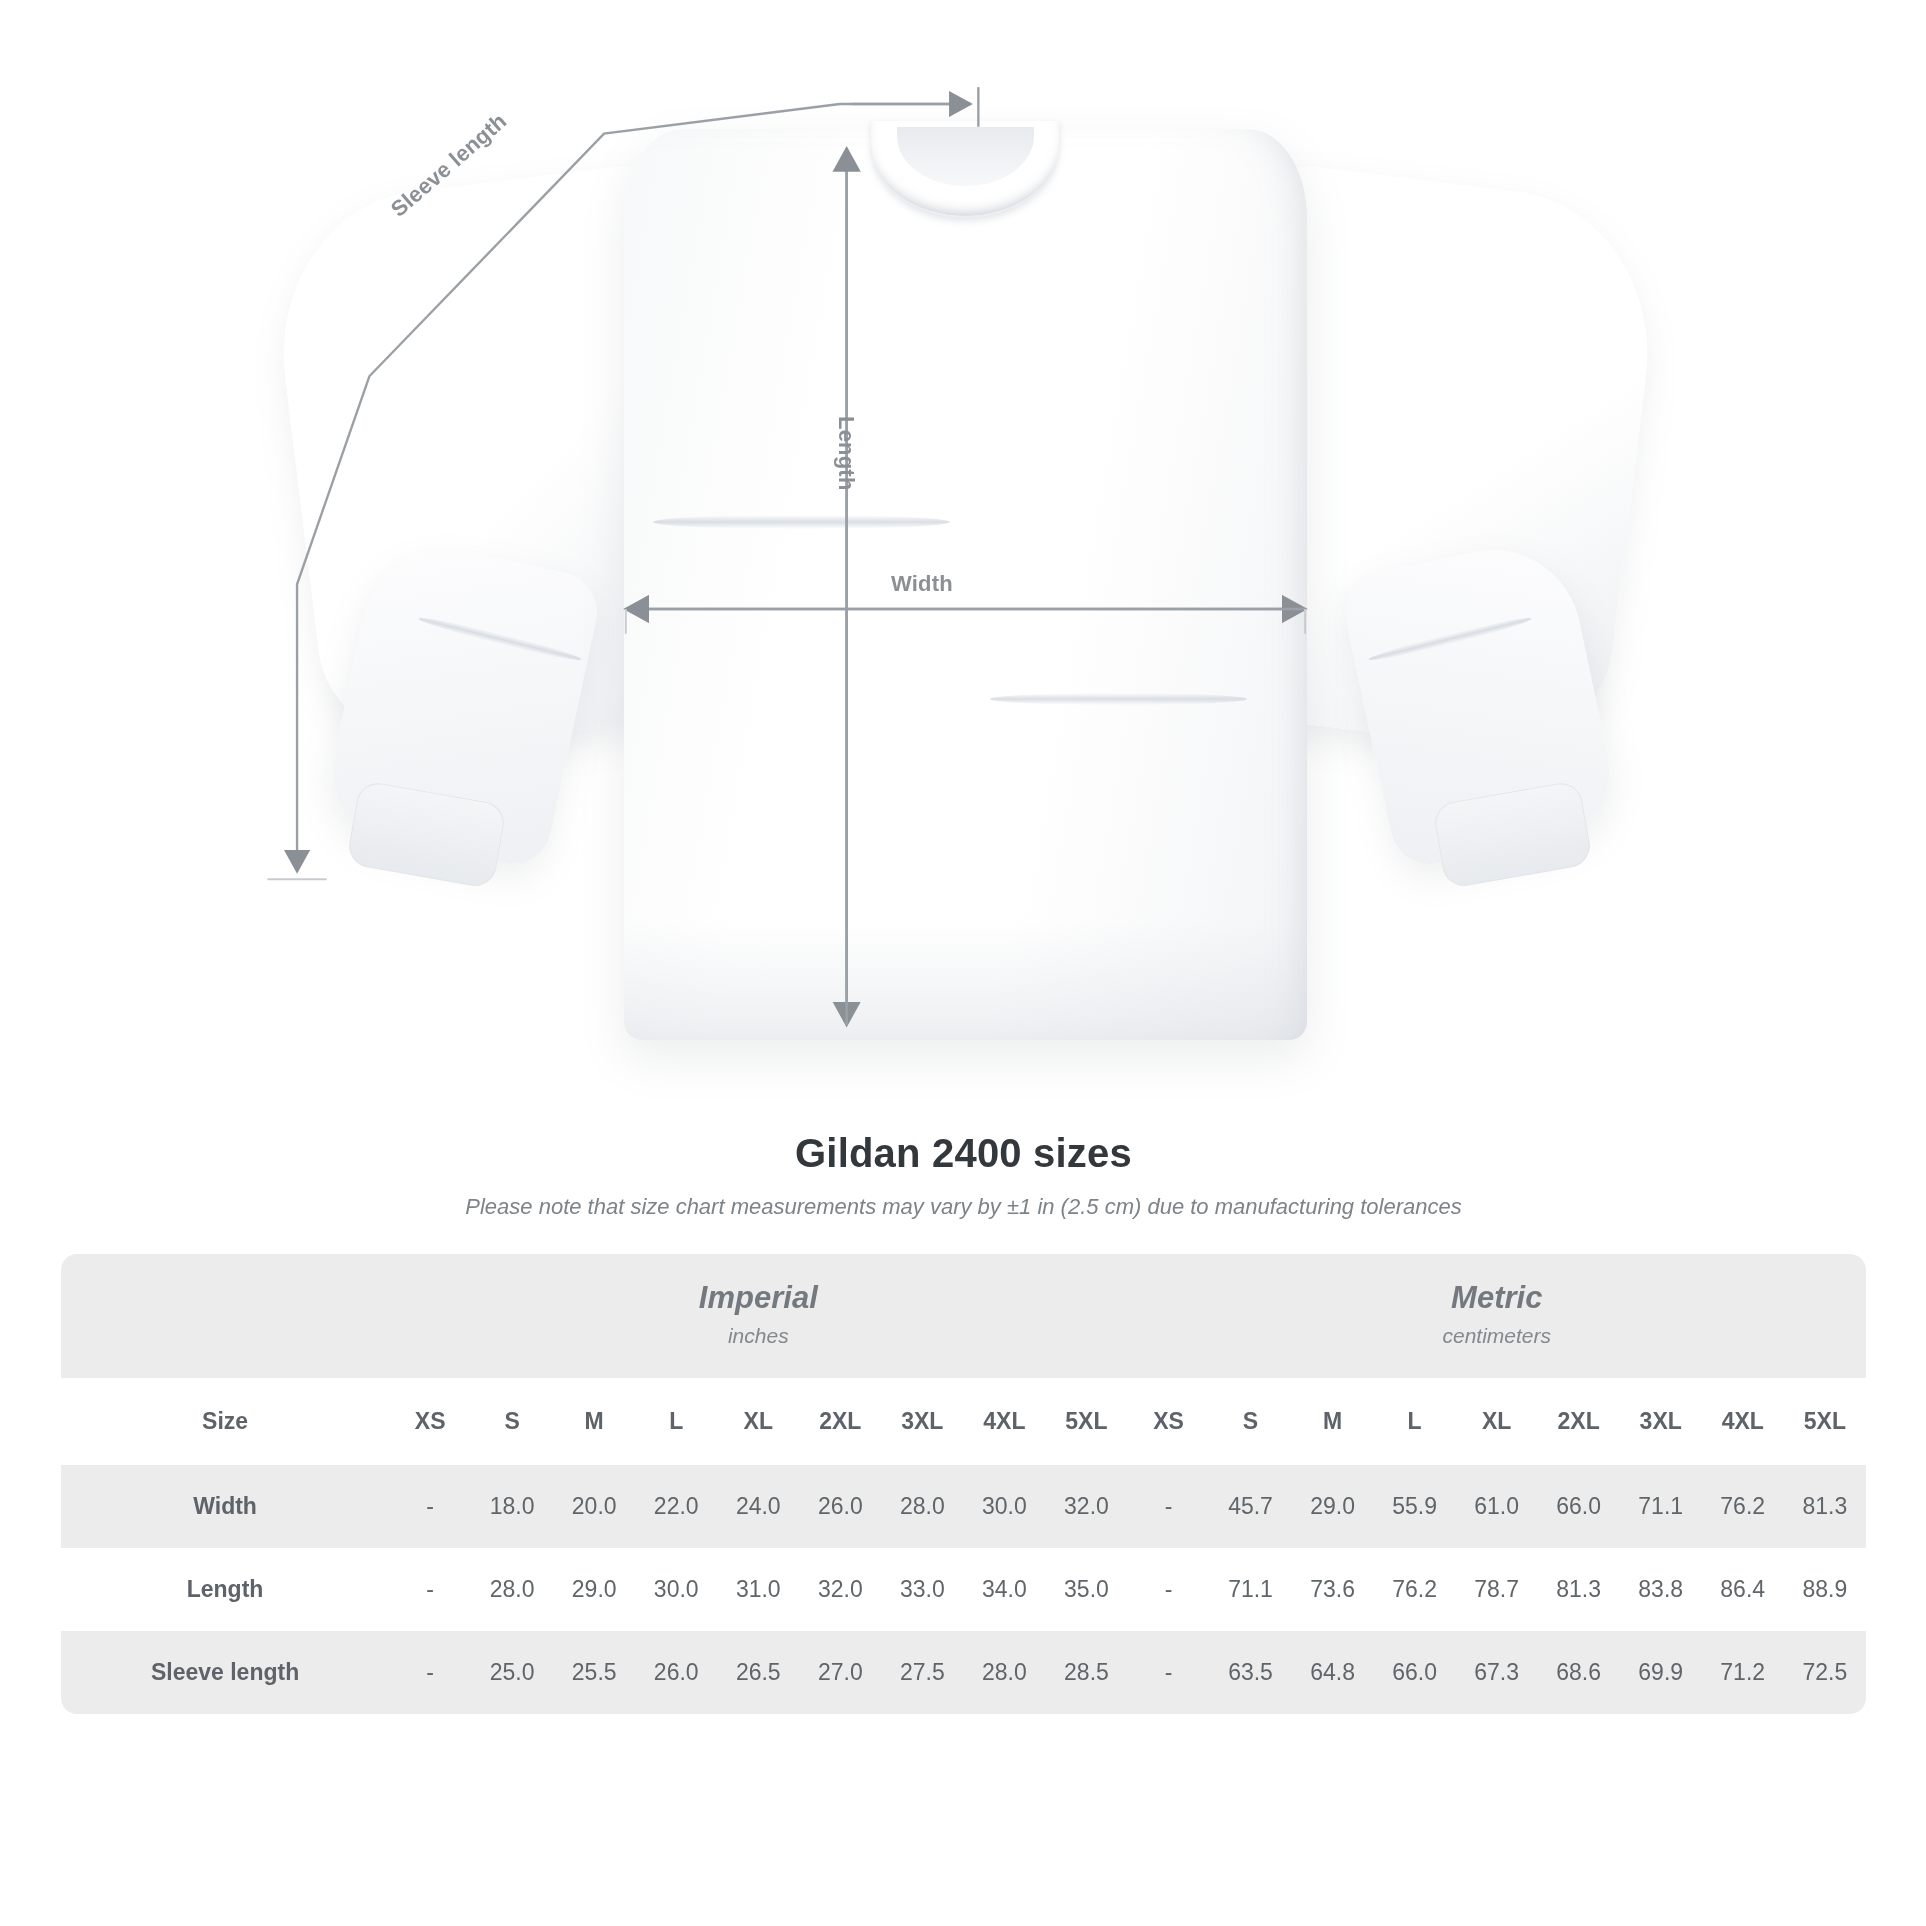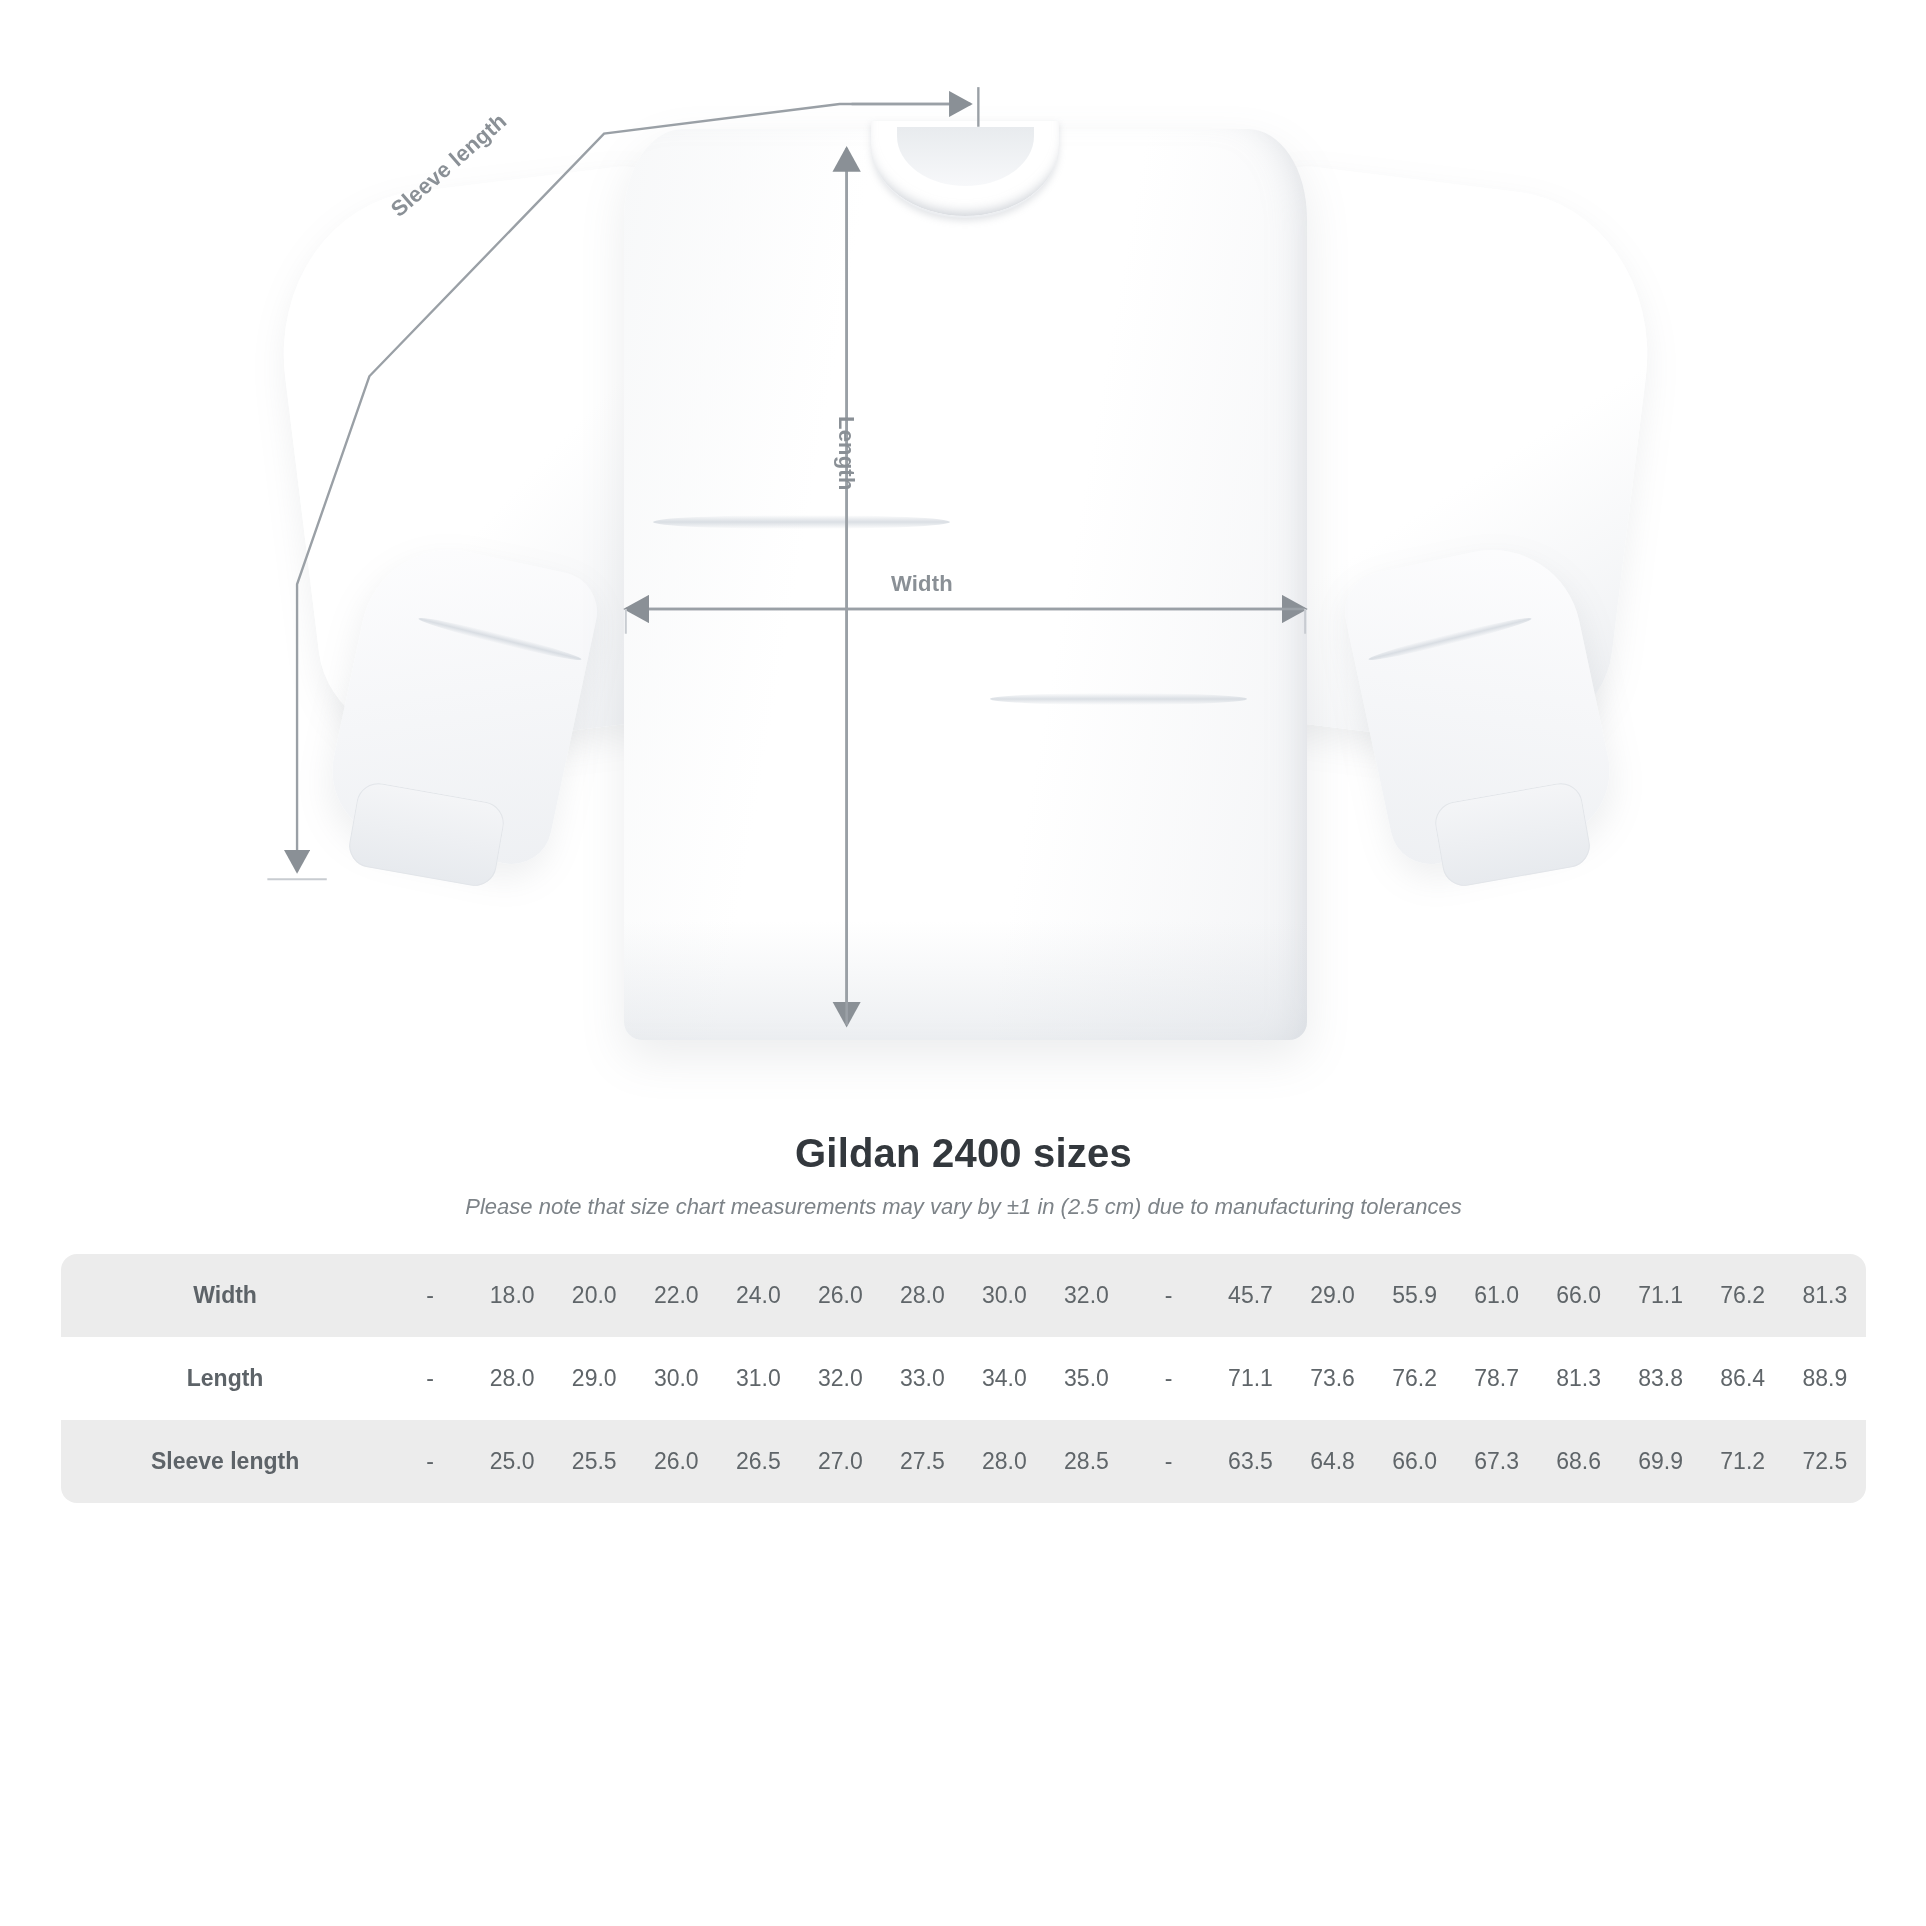--- a/index.html
+++ b/index.html
@@ -241,20 +241,52 @@
     <div class="subtitle">Please note that size chart measurements may vary by ±1 in (2.5 cm) due to manufacturing tolerances</div>
   </div>
 
   <div class="table-wrap">
     <table>
       <colgroup>
         <col style="width:244px">
         <col class="size-col" span="18">
       </colgroup>
       <tbody id="tbody-root">
+          <tr class="unit-row">
+            <td class="corner"></td>
+            <td colspan="9">
+              <div class="unit-name">Imperial</div>
+              <div class="unit-sub">inches</div>
+            </td>
+            <td colspan="9">
+              <div class="unit-name">Metric</div>
+              <div class="unit-sub">centimeters</div>
+            </td>
+          </tr>
+          <tr class="hdr-row">
+            <td class="rowhead">Size</td>
+            <td>XS</td>
+            <td>S</td>
+            <td>M</td>
+            <td>L</td>
+            <td>XL</td>
+            <td>2XL</td>
+            <td>3XL</td>
+            <td>4XL</td>
+            <td>5XL</td>
+            <td>XS</td>
+            <td>S</td>
+            <td>M</td>
+            <td>L</td>
+            <td>XL</td>
+            <td>2XL</td>
+            <td>3XL</td>
+            <td>4XL</td>
+            <td>5XL</td>
+          </tr>
           <tr class="odd">
             <td class="rowhead">Width</td>
             <td>-</td>
             <td>18.0</td>
             <td>20.0</td>
             <td>22.0</td>
             <td>24.0</td>
             <td>26.0</td>
             <td>28.0</td>
             <td>30.0</td>

